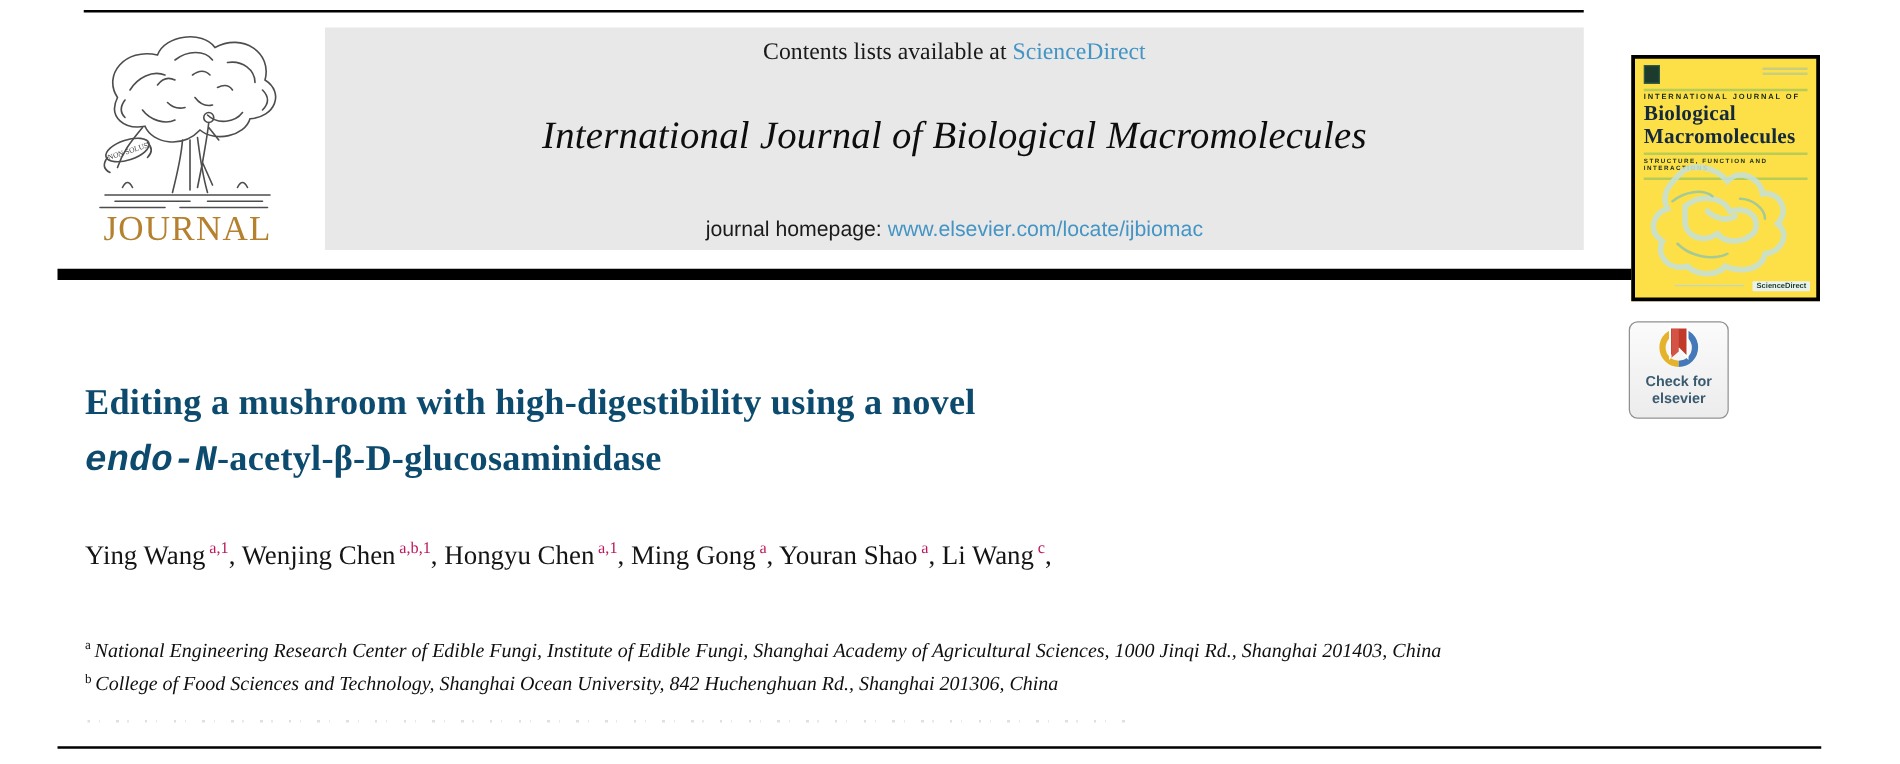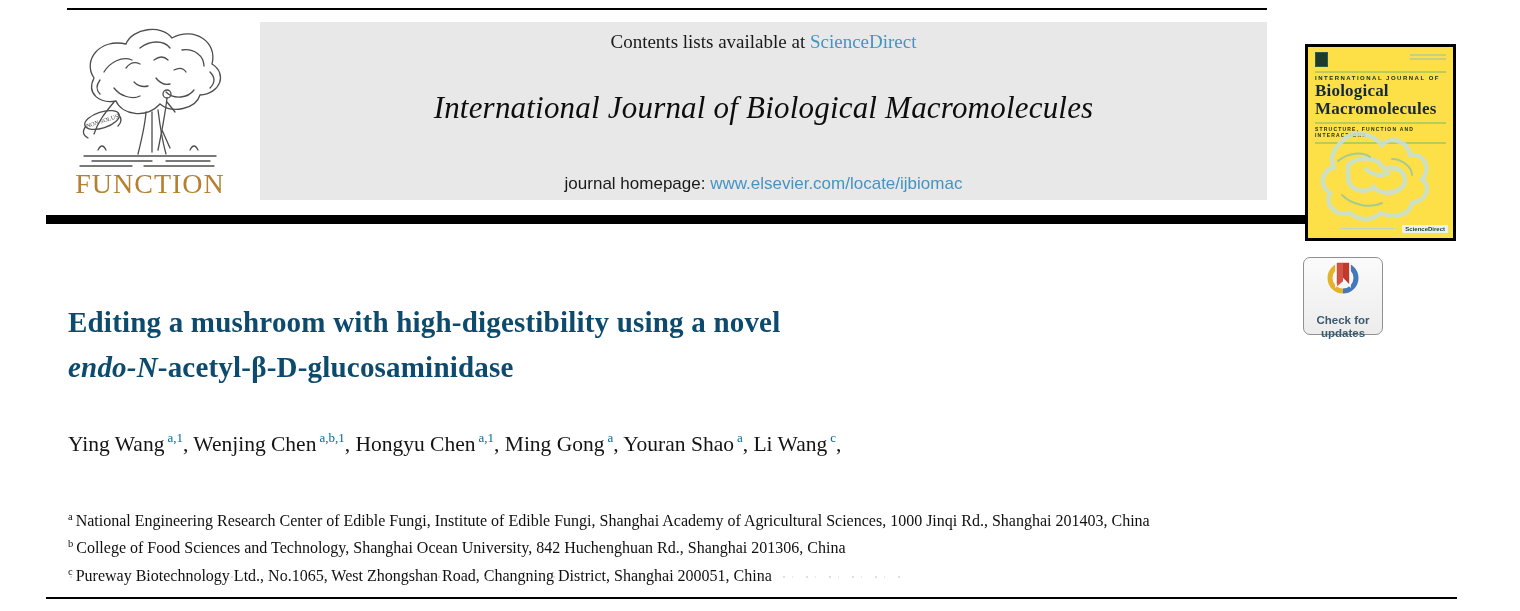--- a/index.html
+++ b/index.html
@@ -71,45 +71,45 @@
 
   
   .badge {
     left:1303px; top:257px; width:80px; height:78px;
     background:linear-gradient(#fbfbfb,#ececec);
     border:1px solid #909090; border-radius:7px; text-align:center; cursor:pointer;
   }
   .badge svg { display:block; margin:3px auto 0 auto; }
   .badge-text {
     font-family:"Liberation Sans", sans-serif; font-size:11.5px; line-height:12.5px;
-    color:#3a5a70; font-weight:bold; margin-top:15px;
+    color:#3a5a70; font-weight:bold; margin-top:1px;
   }
 
   
   .article-title {
     left:68px; top:300px; width:1050px;
     font-size:29px; line-height:45px; color:#0c4a6e; letter-spacing:0.2px;
   }
-  .article-title .it { font-style:italic; }
+  .article-title .it { font-style:italic;font-family:Liberation Mono, monospace; }
 
   .authors {
     left:68px; top:420px; width:1190px;
     font-size:21.5px; line-height:37px; color:#141414;
   }
   .author-sup {
-    color:#0369a1; font-size:13px; margin-left:3px;
+    color:#be185d; font-size:13px; margin-left:3px;
     position:relative; top:-1px;
   }
 
   .affiliations { left:68px; top:505px; width:1260px; font-size:16px; line-height:23px; }
   .affil { color:#0f0f0f; }
   .affil .aff-sup {
     font-style:normal; font-size:10.5px; margin-right:3px; color:#0f0f0f;
   }
-  .affil .aff-text { }
+  .affil .aff-text { font-style:italic; }
 
   
   .cutoff {
     left:70px; top:576px; width:830px; height:2px; opacity:0.45;
     background:repeating-linear-gradient(90deg,#b9b9b9 0 2px,transparent 2px 9px,#cccccc 9px 10px,transparent 10px 23px);
   }
 </style>
 </head>
 <body>
 
@@ -133,21 +133,21 @@
 
       <path d="M44,80 C34,92 28,100 24,112"></path>
       <ellipse cx="32" cy="98" rx="18" ry="8" transform="rotate(-18 32 98)"></ellipse>
       <path d="M16,104 q-6,8 2,12 M48,92 q6,6 0,12"></path>
 
       <path d="M14,134 h132 M22,139 h60 M96,139 h44 M10,144 h52 M74,144 h70"></path>
       <path d="M28,128 q4,-8 8,0 M120,128 q4,-8 8,0"></path>
       <text x="32" y="101" transform="rotate(-18 32 98)" font-size="6" text-anchor="middle" fill="#444" stroke="none" font-family="Liberation Serif, serif">NON SOLUS</text>
     </svg>
   </span>
-  <div class="elsevier-word">FUNCTION</div>
+  <div class="elsevier-word">JOURNAL</div>
 </div>
 
 <div class="abs masthead">
   <div class="contents-line">
     <span>Contents lists available at </span><a class="link-blue">ScienceDirect</a>
   </div>
   <div class="journal-title">International Journal of Biological Macromolecules</div>
   <div class="homepage-line">
     <span>journal homepage: </span><a class="link-blue">www.elsevier.com/locate/ijbiomac</a>
   </div>
@@ -188,32 +188,31 @@
   <svg width="40" height="38" viewBox="0 0 40 38">
 
     <path d="M20,4 A13,13 0 0,0 20,30" fill="none" stroke="#e5b32b" stroke-width="5"></path>
     <path d="M20,4 A13,13 0 0,1 20,30" fill="none" stroke="#4478b8" stroke-width="5"></path>
 
     <path d="M13,1 h14 v24 l-7,-7 l-7,7 z" fill="#c0392b" stroke="#ffffff" stroke-width="1.6"></path>
     <path d="M14.2,2.2 h5.8 v18 l-5.8,5 z" fill="#d35445"></path>
   </svg>
   <div class="badge-text">
     <span>Check for</span><br>
-    <span>updates</span>
+    <span>elsevier</span>
   </div>
 </div>
 
 <h1 class="abs article-title">
   <span>Editing a mushroom with high-digestibility using a novel</span><br>
   <span class="it">endo-N</span><span>-acetyl-β-D-glucosaminidase</span>
 </h1>
 
 <div class="abs authors">
   <div><span><span>Ying Wang</span><sup class="author-sup">a,1</sup><span>, </span></span><span><span>Wenjing Chen</span><sup class="author-sup">a,b,1</sup><span>, </span></span><span><span>Hongyu Chen</span><sup class="author-sup">a,1</sup><span>, </span></span><span><span>Ming Gong</span><sup class="author-sup">a</sup><span>, </span></span><span><span>Youran Shao</span><sup class="author-sup">a</sup><span>, </span></span><span><span>Li Wang</span><sup class="author-sup">c</sup><span>,</span></span></div>
 </div>
 
 <div class="abs affiliations">
     <div class="affil"><sup class="aff-sup">a</sup><span class="aff-text">National Engineering Research Center of Edible Fungi, Institute of Edible Fungi, Shanghai Academy of Agricultural Sciences, 1000 Jinqi Rd., Shanghai 201403, China</span></div>
     <div class="affil"><sup class="aff-sup">b</sup><span class="aff-text">College of Food Sciences and Technology, Shanghai Ocean University, 842 Huchenghuan Rd., Shanghai 201306, China</span></div>
-    <div class="affil"><sup class="aff-sup">c</sup><span class="aff-text">Pureway Biotechnology Ltd., No.1065, West Zhongshan Road, Changning District, Shanghai 200051, China</span></div>
   </div>
 
 <div class="abs cutoff"></div>
 
 </body></html>

